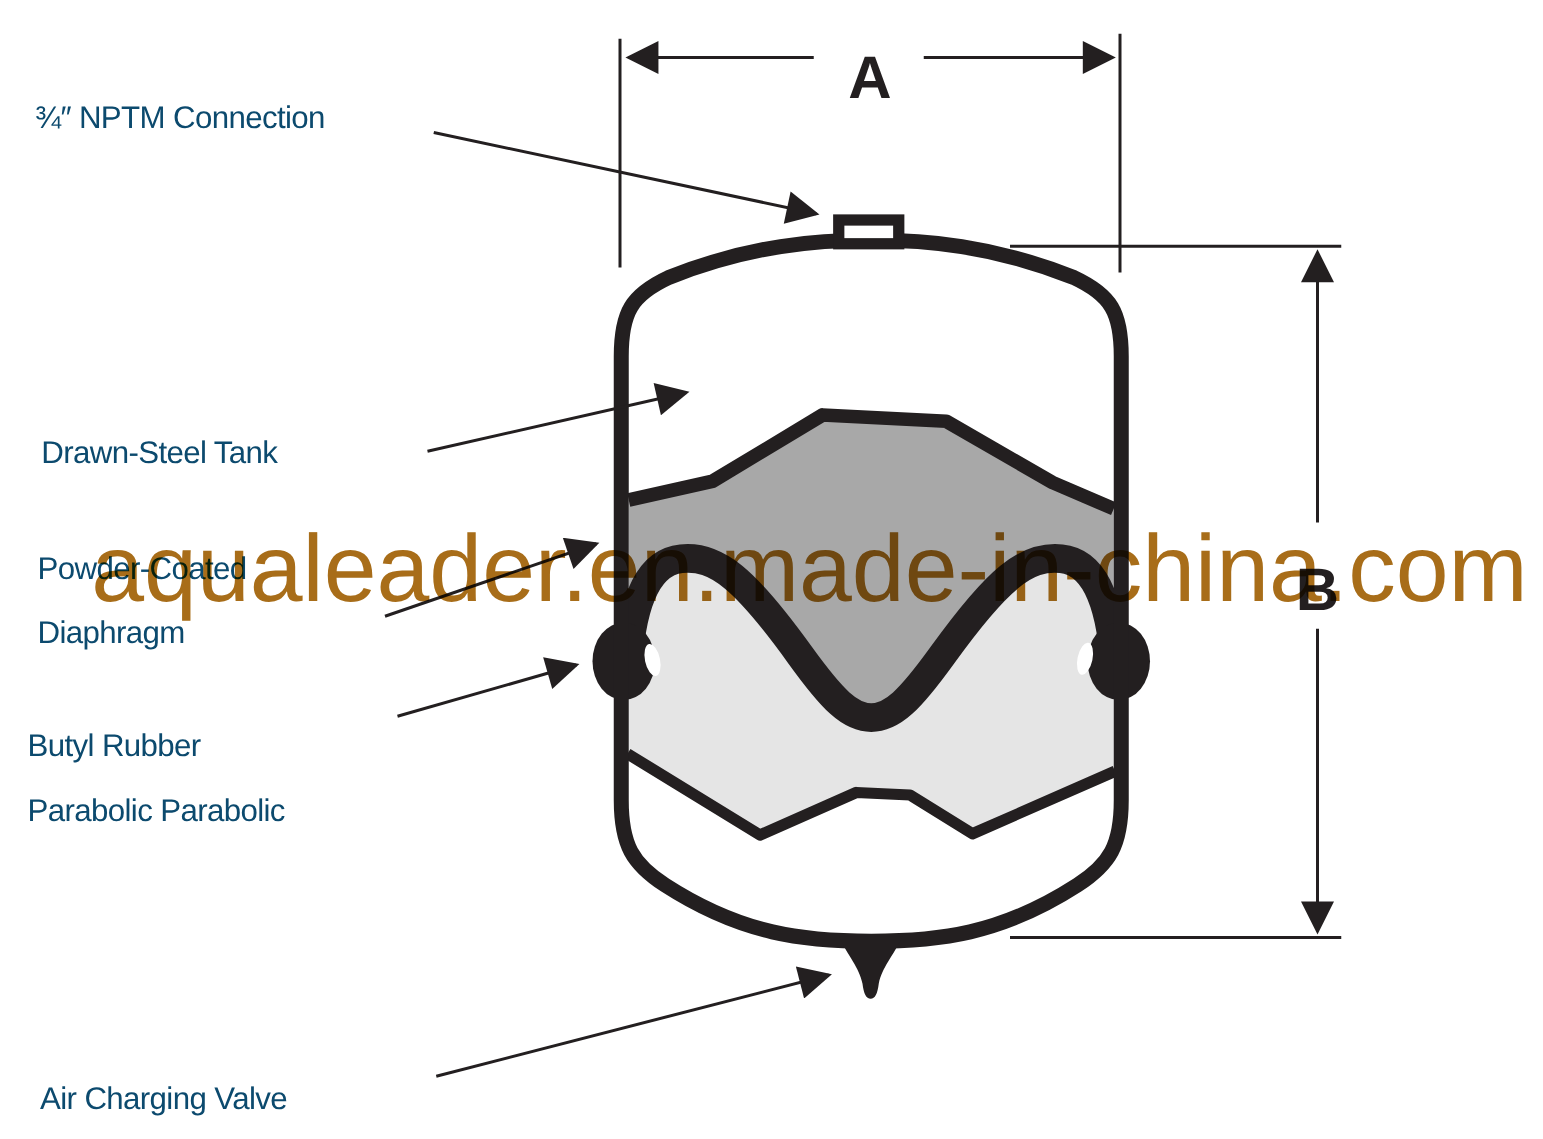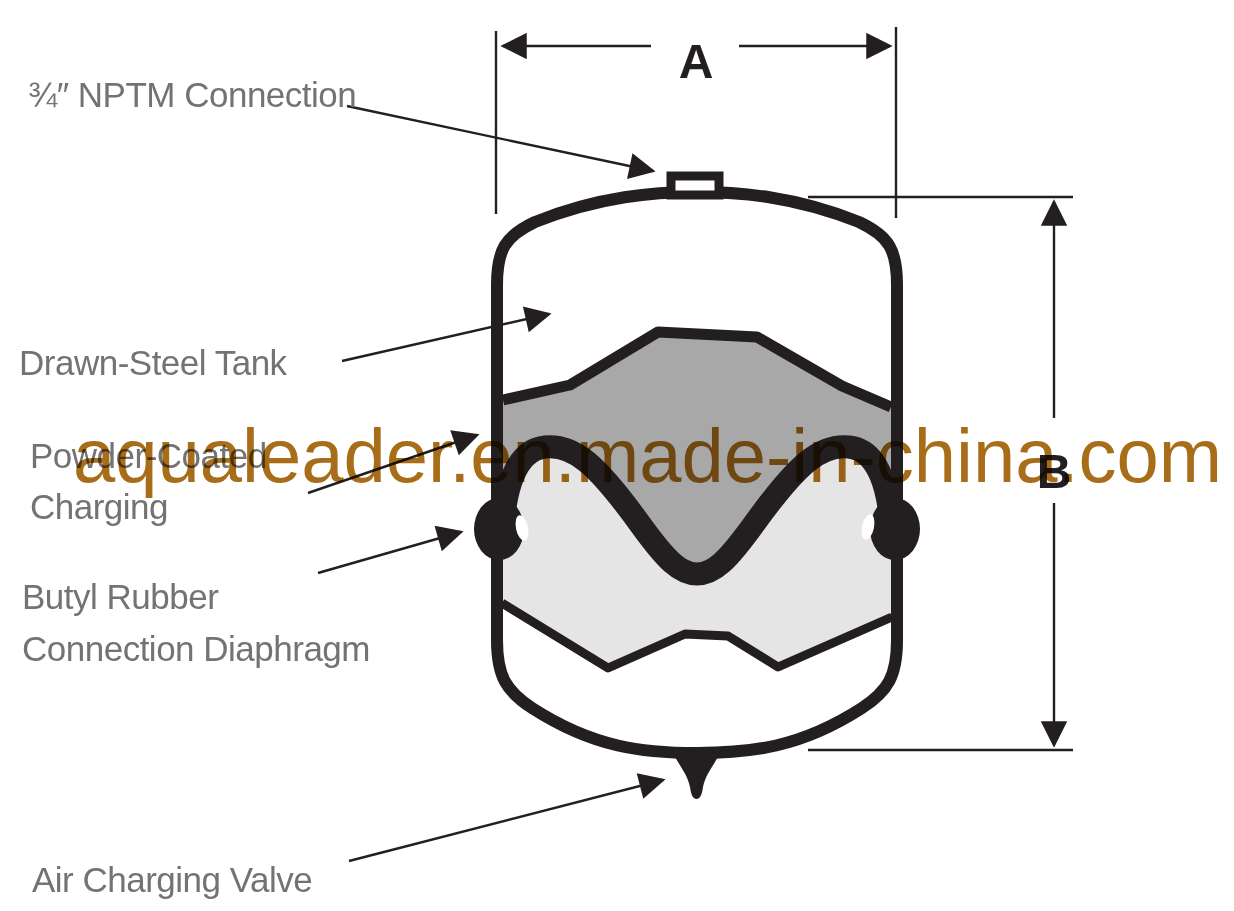--- a/index.html
+++ b/index.html
@@ -3,21 +3,21 @@
 <meta charset="utf-8">
 <style>
   html,body{margin:0;padding:0;}
   body{
     width:1234px;height:911px;position:relative;background:#ffffff;
     font-family:"Liberation Sans", sans-serif;overflow:hidden;
   }
   #stage{position:absolute;left:0;top:0;width:1234px;height:911px;}
   svg{position:absolute;left:0;top:0;}
   .callout{
-    position:absolute;color:#737373;font-size:35px;line-height:35px;
+    position:absolute;color:#0c4a6e;font-size:25px;line-height:35px;
     letter-spacing:-0.5px;white-space:nowrap;
   }
   .callout.two-line{white-space:normal;text-align:left;}
   #watermark{
     position:absolute;left:25px;top:418px;font-size:76px;line-height:76px;
     letter-spacing:0px;white-space:nowrap;color:#a16207;
     mix-blend-mode:multiply;opacity:0.93;margin-left:48px;
   }
   .dimletter{font-weight:bold;font-size:48px;fill:#231f20;}
 </style>
@@ -87,29 +87,29 @@
 
     <line x1="347" y1="106" x2="653" y2="171" stroke="#231f20" stroke-width="2.4" marker-end="url(#arr)"></line>
     <line x1="342" y1="361" x2="549" y2="314" stroke="#231f20" stroke-width="2.4" marker-end="url(#arr)"></line>
     <line x1="308" y1="493" x2="477" y2="435" stroke="#231f20" stroke-width="2.4" marker-end="url(#arr)"></line>
     <line x1="318" y1="573" x2="461" y2="532" stroke="#231f20" stroke-width="2.4" marker-end="url(#arr)"></line>
     <line x1="349" y1="861" x2="663" y2="780" stroke="#231f20" stroke-width="2.4" marker-end="url(#arr)"></line>
   </svg>
 
   <div class="callout" style="left:28px;top:77px;">¾″ NPTM Connection</div>
 
-  <div class="callout" style="left:19px;top:345px;">Drawn-Steel Tank</div>
+  <div class="callout" style="left:33px;top:345px;">Drawn-Steel Tank</div>
 
   <div class="callout two-line" style="left:30px;top:430px;width:300px;line-height:51px;">
     <span>Powder-Coated</span><br>
-    <span>Charging</span>
+    <span>Diaphragm</span>
   </div>
 
   <div class="callout two-line" style="left:22px;top:571px;width:360px;line-height:52px;">
     <span>Butyl Rubber</span><br>
-    <span>Connection Diaphragm</span>
+    <span>Parabolic Parabolic</span>
   </div>
 
   <div class="callout" style="left:32px;top:862px;">Air Charging Valve</div>
 
   <div id="watermark">aqualeader.en.made-in-china.com</div>
 
 </div>
 
 </body></html>

